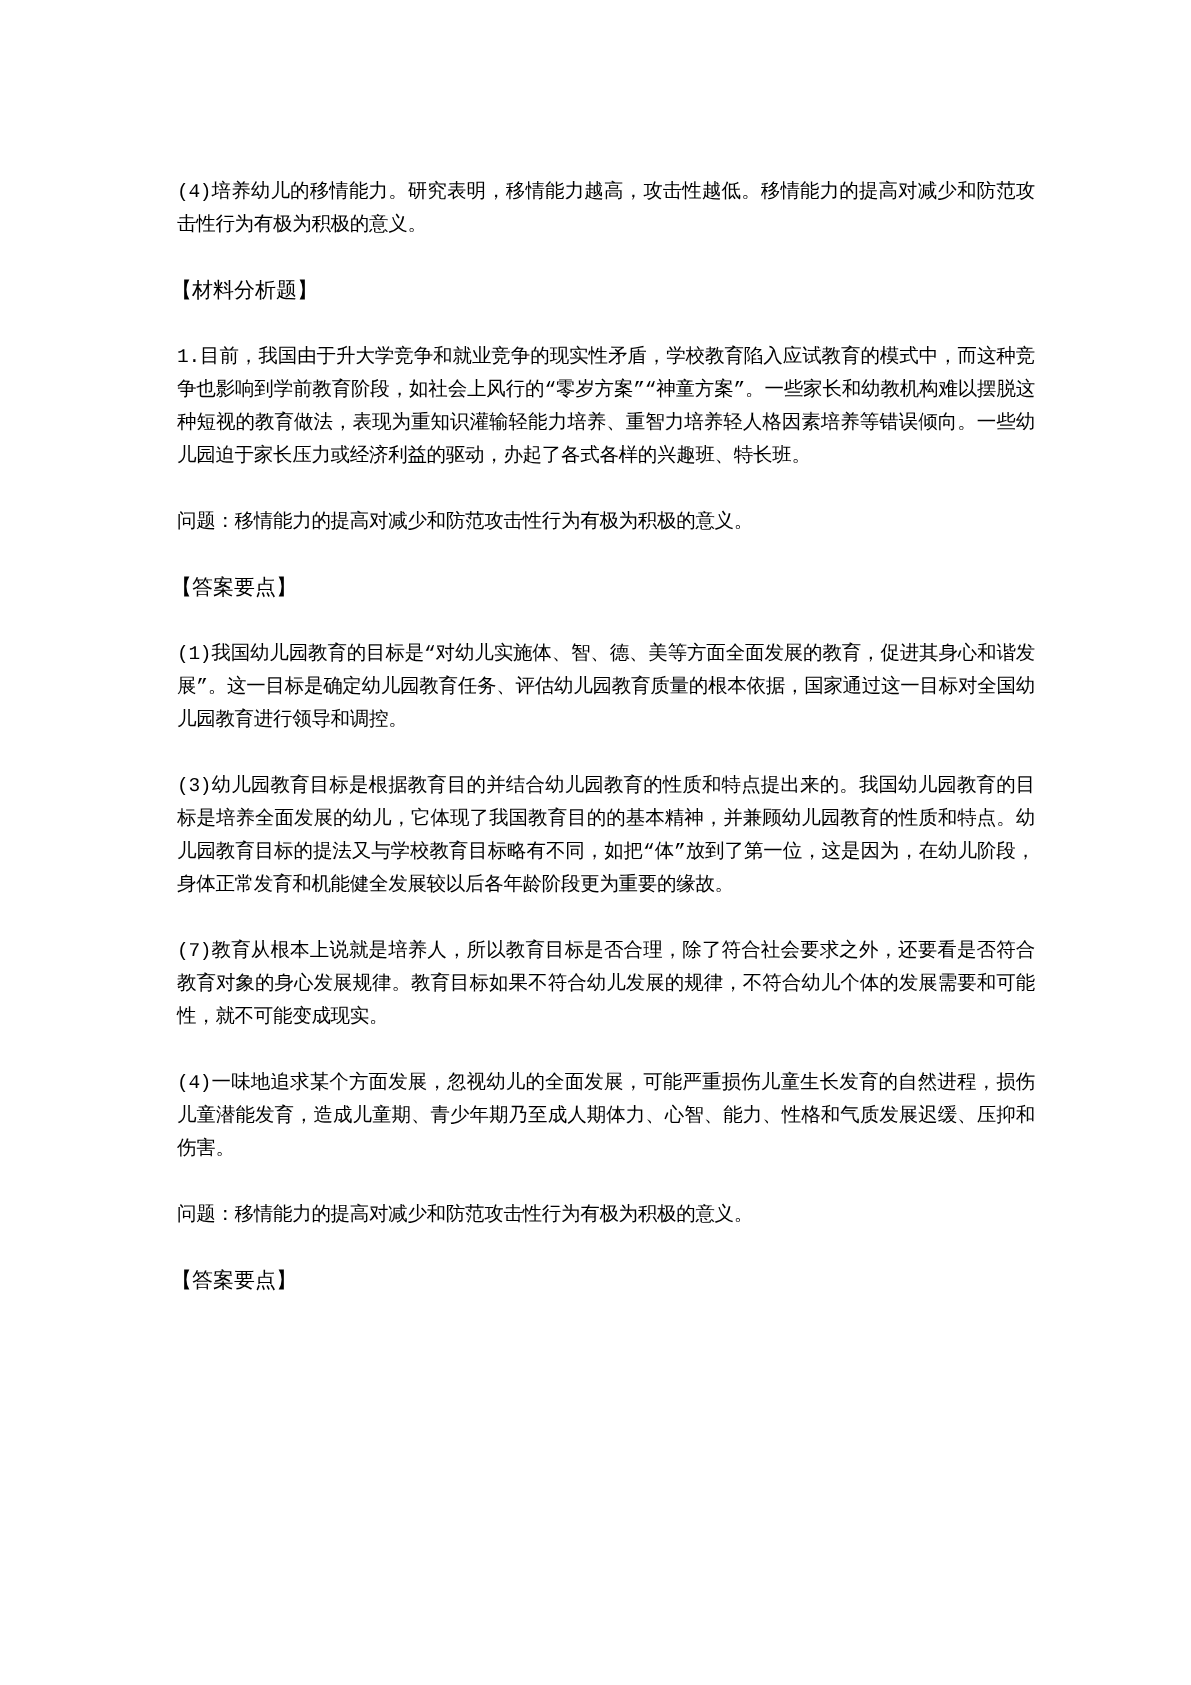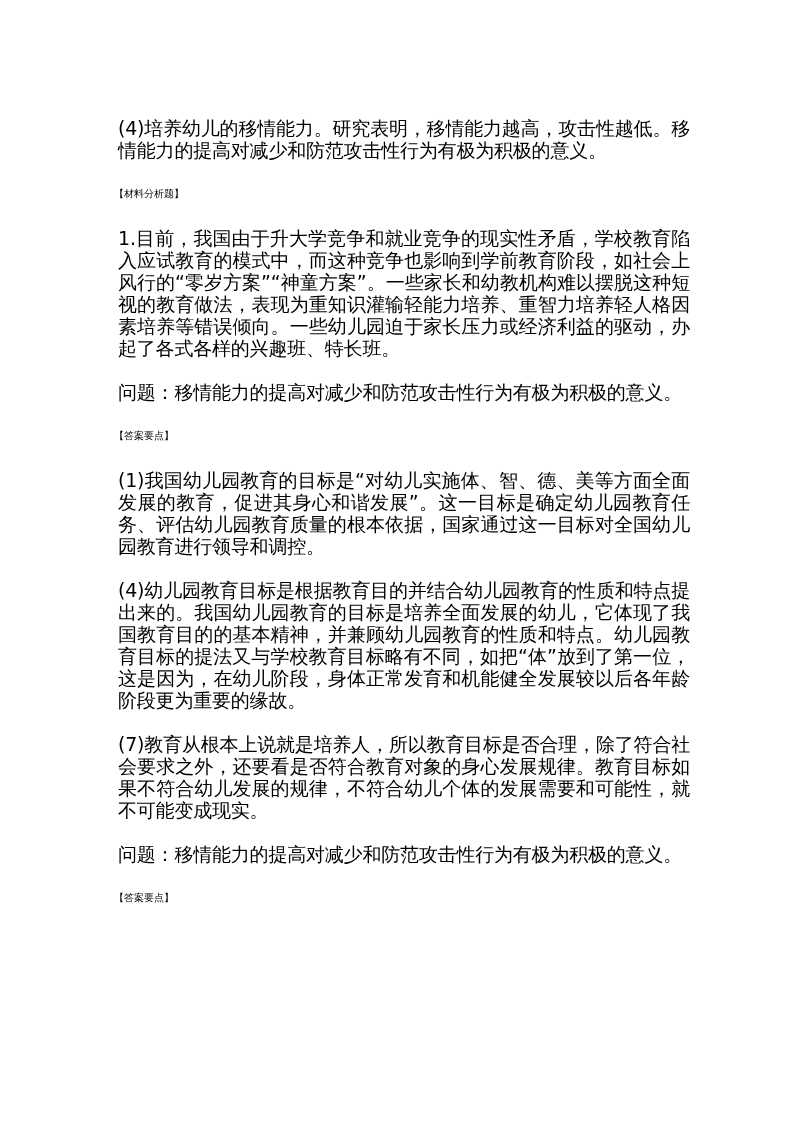--- a/index.html
+++ b/index.html
@@ -15,40 +15,42 @@
       font-family: "DejaVu Sans", "Liberation Sans", sans-serif;
       color: #000000;
     }
     .page {
       position: absolute;
       left: 118px;
       top: 117px;
       width: 572px;
     }
     .para {
-      font-size: 19px;
+      font-size: 13px;
       line-height: 22px;
       margin: 0 0 22px 0;
       letter-spacing: -0.2px;
       text-align: justify;
       word-break: break-all;
+      font-family: Liberation Mono, monospace;
     }
     .heading {
-      font-size: 10px;
+      font-size: 14px;
       line-height: 22px;
       margin: 0 0 22px -4px;
     }
   </style>
 </head>
 <body>
 
 <div class="page">
   <p class="para">(4)培养幼儿的移情能力。研究表明，移情能力越高，攻击性越低。移情能力的提高对减少和防范攻击性行为有极为积极的意义。</p>
   <p class="heading">【材料分析题】</p>
   <p class="para">1.目前，我国由于升大学竞争和就业竞争的现实性矛盾，学校教育陷入应试教育的模式中，而这种竞争也影响到学前教育阶段，如社会上风行的“零岁方案”“神童方案”。一些家长和幼教机构难以摆脱这种短视的教育做法，表现为重知识灌输轻能力培养、重智力培养轻人格因素培养等错误倾向。一些幼儿园迫于家长压力或经济利益的驱动，办起了各式各样的兴趣班、特长班。</p>
   <p class="para">问题：移情能力的提高对减少和防范攻击性行为有极为积极的意义。</p>
   <p class="heading">【答案要点】</p>
   <p class="para">(1)我国幼儿园教育的目标是“对幼儿实施体、智、德、美等方面全面发展的教育，促进其身心和谐发展”。这一目标是确定幼儿园教育任务、评估幼儿园教育质量的根本依据，国家通过这一目标对全国幼儿园教育进行领导和调控。</p>
-  <p class="para">(4)幼儿园教育目标是根据教育目的并结合幼儿园教育的性质和特点提出来的。我国幼儿园教育的目标是培养全面发展的幼儿，它体现了我国教育目的的基本精神，并兼顾幼儿园教育的性质和特点。幼儿园教育目标的提法又与学校教育目标略有不同，如把“体”放到了第一位，这是因为，在幼儿阶段，身体正常发育和机能健全发展较以后各年龄阶段更为重要的缘故。</p>
+  <p class="para">(3)幼儿园教育目标是根据教育目的并结合幼儿园教育的性质和特点提出来的。我国幼儿园教育的目标是培养全面发展的幼儿，它体现了我国教育目的的基本精神，并兼顾幼儿园教育的性质和特点。幼儿园教育目标的提法又与学校教育目标略有不同，如把“体”放到了第一位，这是因为，在幼儿阶段，身体正常发育和机能健全发展较以后各年龄阶段更为重要的缘故。</p>
   <p class="para">(7)教育从根本上说就是培养人，所以教育目标是否合理，除了符合社会要求之外，还要看是否符合教育对象的身心发展规律。教育目标如果不符合幼儿发展的规律，不符合幼儿个体的发展需要和可能性，就不可能变成现实。</p>
+  <p class="para">(4)一味地追求某个方面发展，忽视幼儿的全面发展，可能严重损伤儿童生长发育的自然进程，损伤儿童潜能发育，造成儿童期、青少年期乃至成人期体力、心智、能力、性格和气质发展迟缓、压抑和伤害。</p>
   <p class="para">问题：移情能力的提高对减少和防范攻击性行为有极为积极的意义。</p>
   <p class="heading">【答案要点】</p>
 </div>
 
 </body></html>

